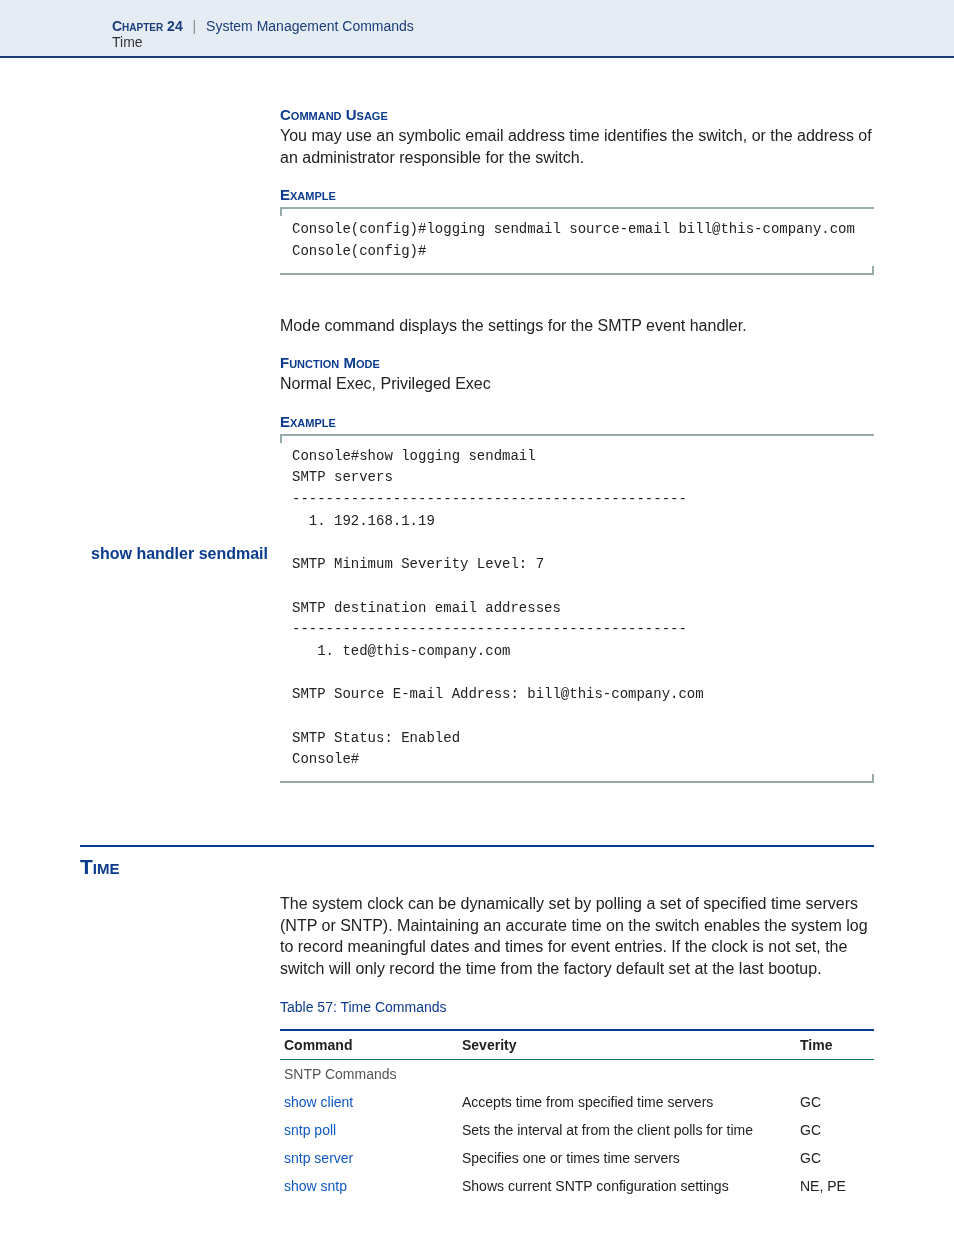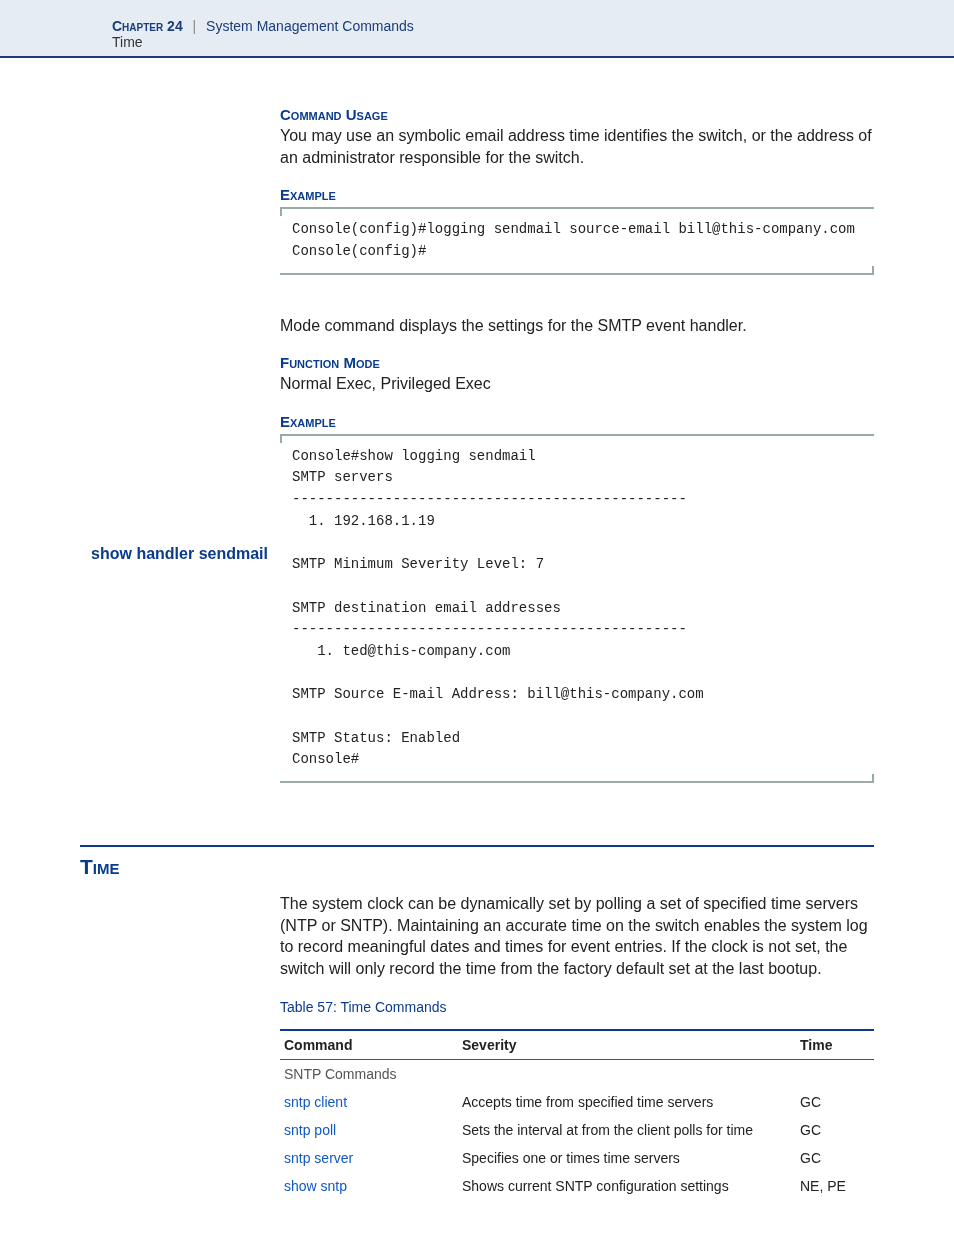--- a/index.html
+++ b/index.html
@@ -226,21 +226,21 @@
               <th style="width:170px">Command</th>
               <th>Severity</th>
               <th style="width:70px">Time</th>
             </tr>
           </thead>
           <tbody>
             <tr class="subgroup-row">
               <td colspan="3">SNTP Commands</td>
             </tr>
             <tr>
-              <td><span class="cmd-link">sntp client</span></td>
+              <td><span class="cmd-link">show client</span></td>
               <td>Accepts time from specified time servers</td>
               <td>GC</td>
             </tr>
             <tr>
               <td><span class="cmd-link">sntp poll</span></td>
               <td>Sets the interval at from the client polls for time</td>
               <td>GC</td>
             </tr>
             <tr>
               <td><span class="cmd-link">sntp server</span></td>

